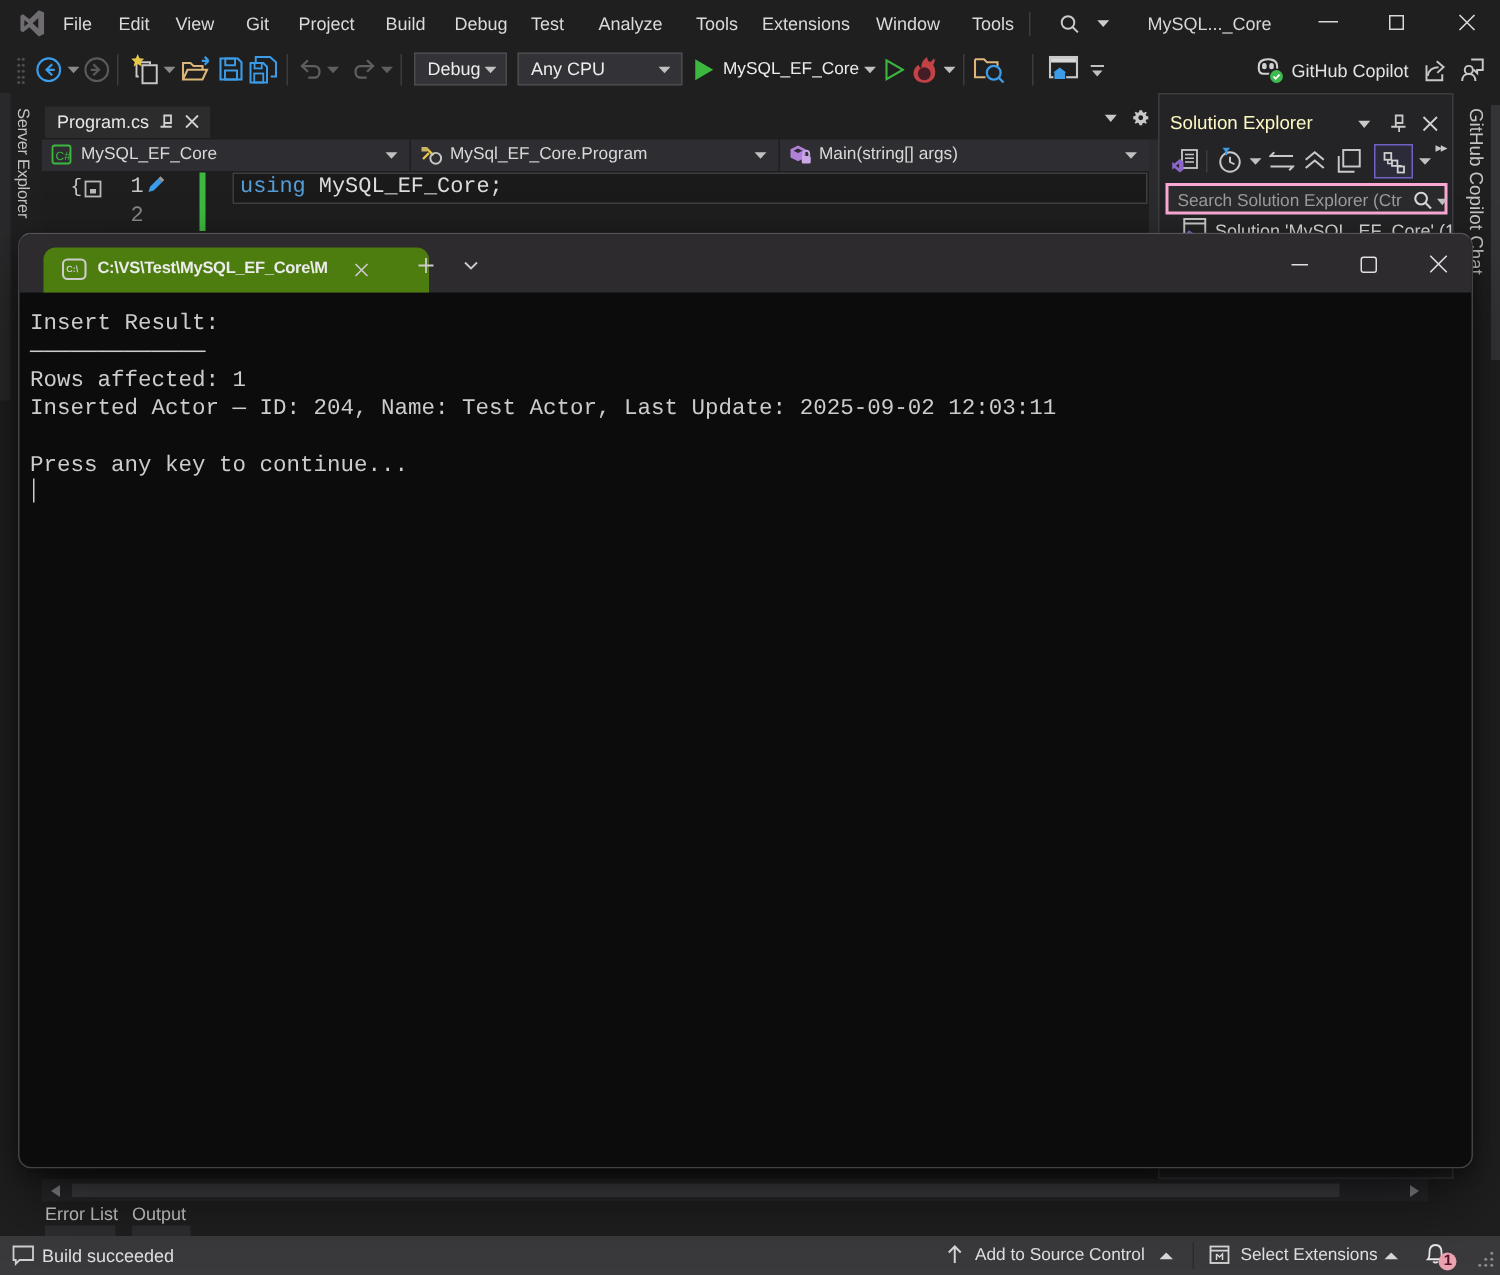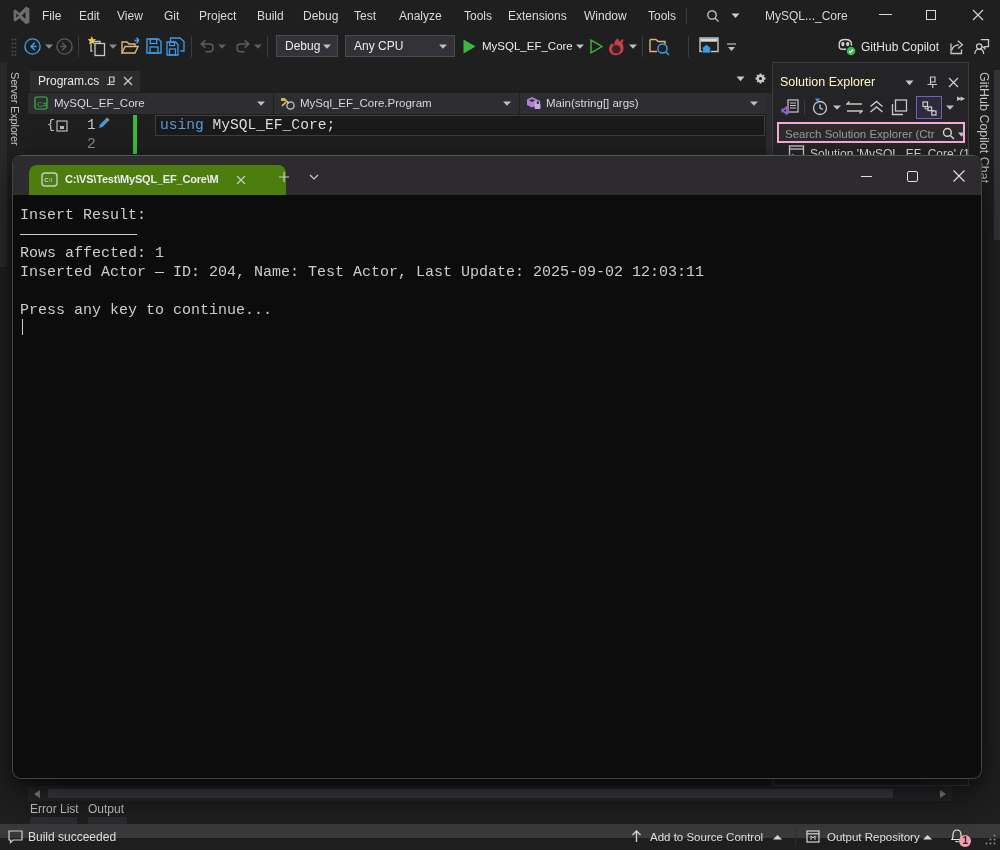--- a/index.html
+++ b/index.html
@@ -355,39 +355,39 @@
     <svg class="abs" style="left:912px;top:4px;" width="6" height="8" viewBox="0 0 6 8">
         <path fill="#888888" d="M0 0 L0 8 L6 4 Z"></path>
       </svg>
   </div>
 
   <span class="abs" style="left:30px;top:16px;font-size:12px;color:#c8c8c8;">Error List</span>
   <span class="abs" style="left:88px;top:16px;font-size:12px;color:#c8c8c8;">Output</span>
   <div class="abs" style="left:30px;top:31px;width:47px;height:7px;background:#2d2d30;"></div>
   <div class="abs" style="left:88px;top:31px;width:39px;height:7px;background:#2d2d30;"></div>
 
-  <div class="abs" style="left:0;top:38px;width:1000px;height:14px;background:#3a3a3d;">
+  <div class="abs" style="left:0;top:38px;width:1000px;height:26px;background:#3a3a3d;">
     <svg class="abs" style="left:8px;top:6px;" width="15" height="14" viewBox="0 0 15 14">
       <path d="M1 1 L14 1 L14 10 L5 10 L2.5 12.5 L2.5 10 L1 10 Z" fill="none" stroke="#d0d0d0" stroke-width="1.2"></path>
     </svg>
     <span class="abs" style="left:28px;top:6px;font-size:12px;color:#e0e0e0;">Build succeeded</span>
     <svg class="abs" style="left:631px;top:6px;" width="11" height="13" viewBox="0 0 11 13">
       <path d="M5.5 12 L5.5 1.5 M1.5 5 L5.5 1 L9.5 5" fill="none" stroke="#d8d8d8" stroke-width="1.3"></path>
     </svg>
     <span class="abs" style="left:650px;top:6.5px;font-size:11.5px;color:#e0e0e0;">Add to Source Control</span>
     <svg class="abs" style="left:773px;top:11px;" width="9" height="5" viewBox="0 0 9 5">
         <path fill="#d8d8d8" d="M4.5 0 L9 4.5 L0 4.5 Z"></path>
       </svg>
     <div class="abs" style="left:795px;top:4px;width:1px;height:18px;background:#2c2c2e;"></div>
     <svg class="abs" style="left:806px;top:6px;" width="14" height="13" viewBox="0 0 14 13">
       <rect x="1" y="1" width="12" height="11" fill="none" stroke="#d8d8d8" stroke-width="1.2"></rect>
       <line x1="1" y1="3.8" x2="13" y2="3.8" stroke="#d8d8d8" stroke-width="1.2"></line>
       <path d="M5 6 L5 10 M5 6 L7 8 L9 6 L9 10" fill="none" stroke="#d8d8d8" stroke-width="1"></path>
     </svg>
-    <span class="abs" style="left:827px;top:6.5px;font-size:11.5px;color:#e0e0e0;">Output Repository</span>
+    <span class="abs" style="left:827px;top:6.5px;font-size:11.5px;color:#e0e0e0;">Select Extensions</span>
     <svg class="abs" style="left:923px;top:11px;" width="9" height="5" viewBox="0 0 9 5">
         <path fill="#d8d8d8" d="M4.5 0 L9 4.5 L0 4.5 Z"></path>
       </svg>
     <svg class="abs" style="left:950px;top:4px;" width="14" height="16" viewBox="0 0 14 16">
       <path d="M2 11.5 C3 10.5 3 8.5 3 7 C3 4 4.5 2 7 2 C9.5 2 11 4 11 7 C11 8.5 11 10.5 12 11.5 Z" fill="none" stroke="#e8e8e8" stroke-width="1.2"></path>
       <path d="M5.5 13 A1.8 1.8 0 0 0 8.5 13" fill="none" stroke="#e8e8e8" stroke-width="1.2"></path>
     </svg>
     <div class="abs" style="left:959px;top:11px;width:12px;height:12px;border-radius:50%;background:#eca3b1;">
       <span style="position:absolute;left:3.5px;top:0px;font-size:10px;font-weight:bold;color:#57122b;">1</span>
     </div>

